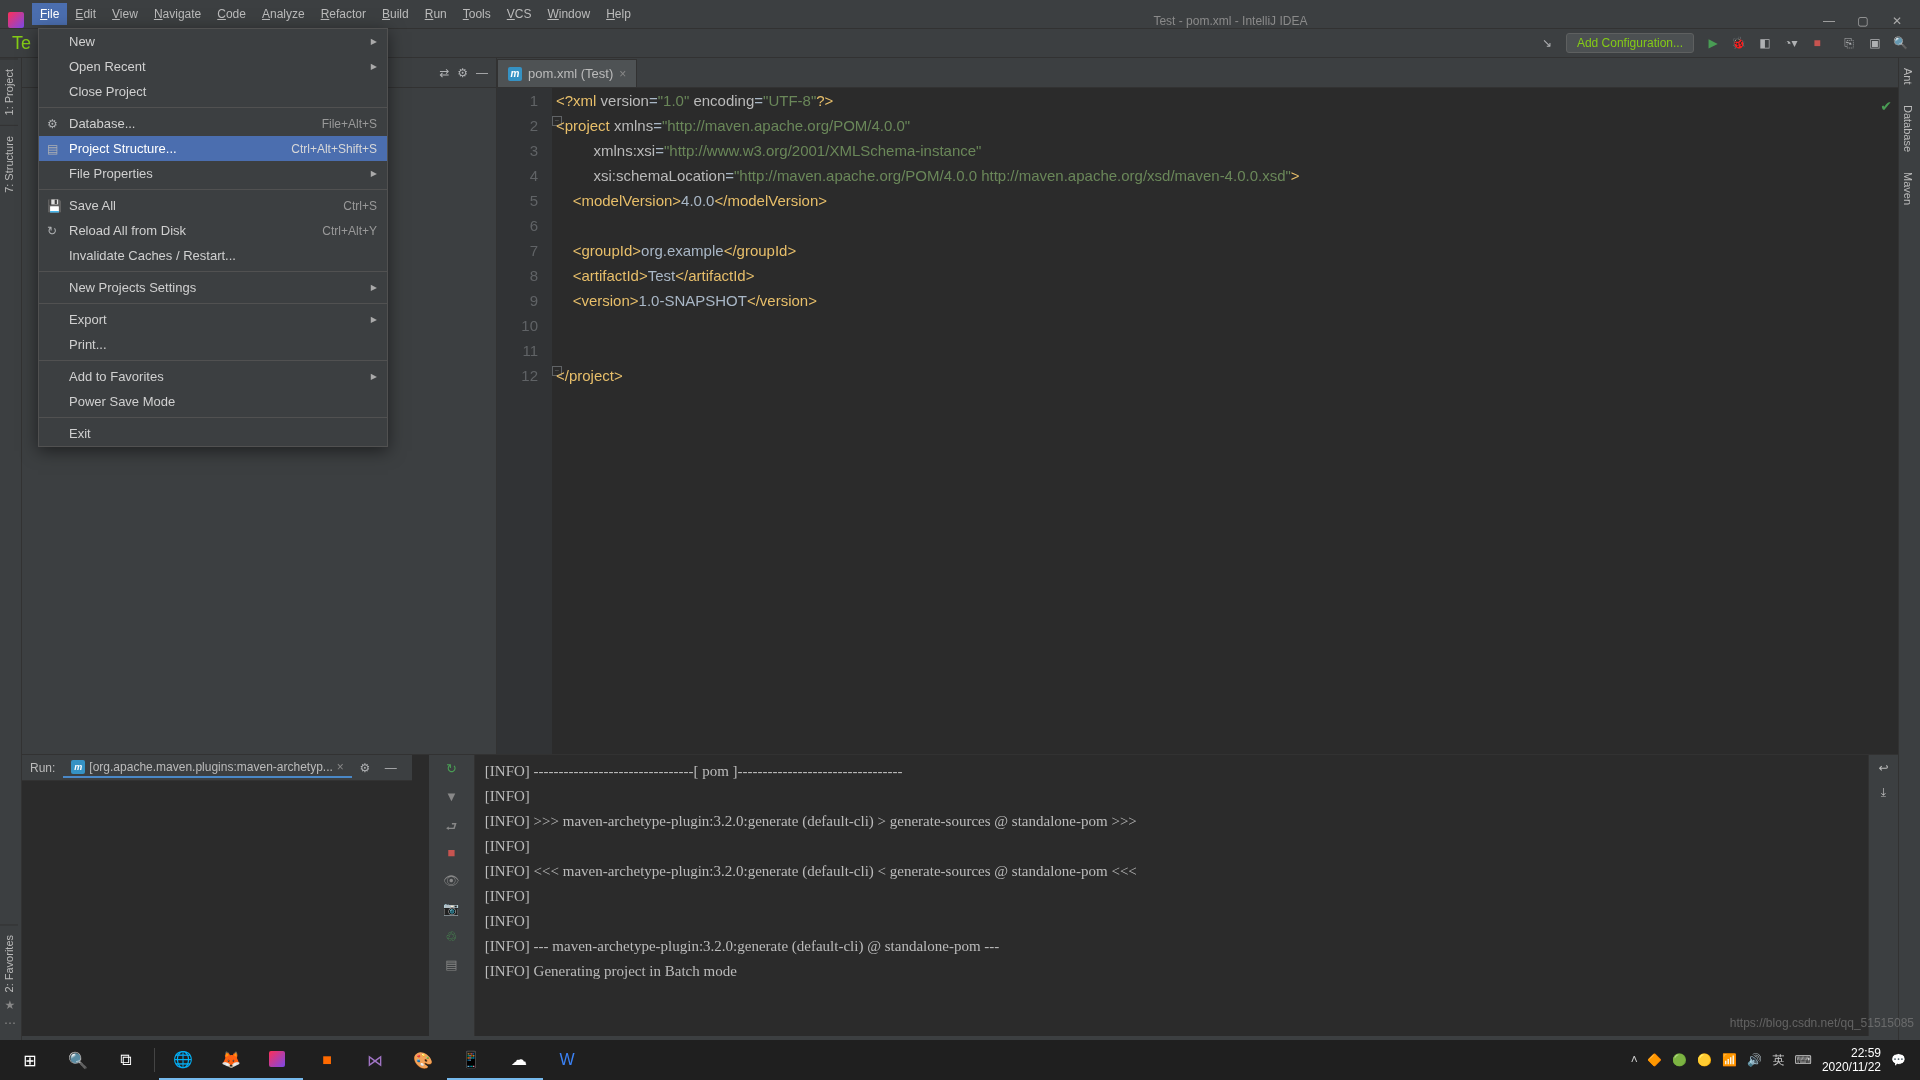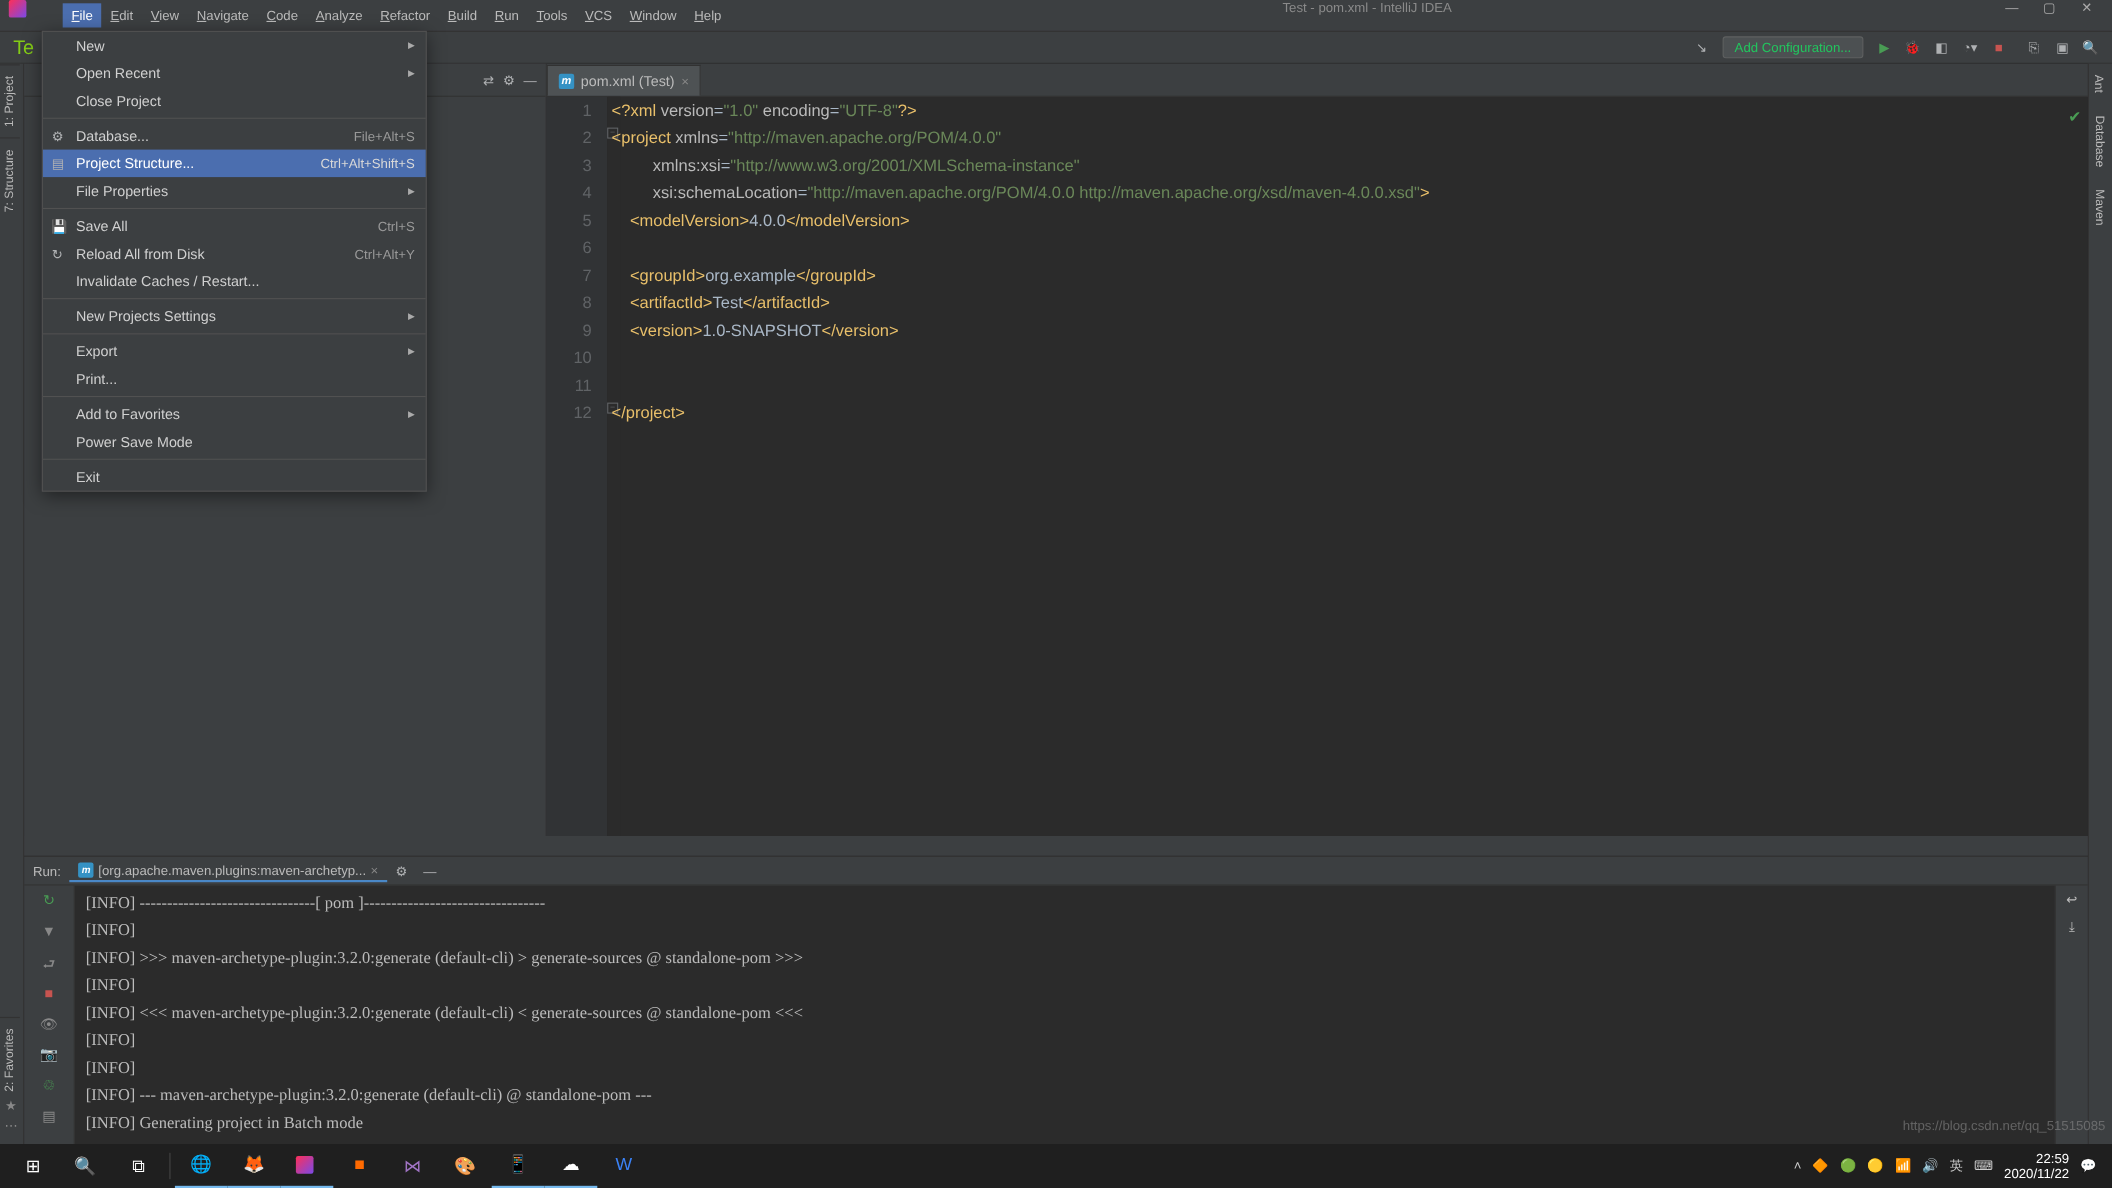--- a/index.html
+++ b/index.html
@@ -1,31 +1,31 @@
 <!DOCTYPE html>
 <html><head>
 <meta charset="utf-8">
 <style>
 * { margin:0; padding:0; box-sizing:border-box; font-family:"Segoe UI",sans-serif; }
 body { background:#3c3f41; color:#bbbbbb; font-size:12px; overflow:hidden; width:1920px; height:1080px; position:relative; }
-.title-bar { height:28px; background:#3c3f41; display:flex; align-items:flex-start; padding:0 4px;gap:25px; }
+.title-bar { height:28px; background:#3c3f41; display:flex; align-items:flex-end; padding:0 4px; }
 .app-logo { width:16px; height:16px; background:linear-gradient(135deg,#fe2f58,#7a49e8);border-radius:2px; margin:0 8px 0 4px;}
 .menu-bar { display:flex; align-items:center; height:28px; }
 .menu-item { padding:4px 8px; cursor:default; color:#bbbbbb; }
 .menu-item.active { background:#4b6eaf; color:#fff; }
 .menu-item u { text-decoration:underline; }
 .title-text { flex:1; text-align:center; color:#8a8a8a; font-size:12px; }
 .win-controls { display:flex; gap:20px; padding-right:12px; color:#aaa;}
 .win-btn { width:14px;height:14px;display:inline-flex;align-items:center;justify-content:center;}
 .toolbar { height:30px; background:#3c3f41; border-top:1px solid #323232; border-bottom:1px solid #323232; display:flex; align-items:center; padding:0 6px; }
 .toolbar .gap { flex:1; }
 .tb-icon { width:22px;height:22px;display:inline-flex;align-items:center;justify-content:center;color:#afb1b3;margin:0 2px;}
 .tb-icon.green{color:#499c54;}
 .tb-icon.red{color:#c75450;}
-.add-config { background:#4c5052; border:1px solid #5e6060; color:#22c55e; padding:2px 10px; border-radius:3px; font-size:12px; margin:0 6px;}
+.add-config { background:#4c5052; border:1px solid #5e6060; color:#84cc16; padding:2px 10px; border-radius:3px; font-size:12px; margin:0 6px;}
 .left-gutter { position:absolute; left:0; top:58px; bottom:38px; width:22px; background:#3c3f41; border-right:1px solid #323232; }
 .left-gutter .vtab { writing-mode:vertical-rl; transform:rotate(180deg); padding:10px 3px; color:#bbb; font-size:11px; border-bottom:1px solid #323232;}
 .left-gutter .vicon { width:20px;height:20px;margin:4px auto;display:block;color:#888;text-align:center;font-size:12px;}
 .right-gutter { position:absolute; right:0; top:58px; bottom:38px; width:22px; background:#3c3f41; border-left:1px solid #323232; }
 .right-gutter .vtab { writing-mode:vertical-rl; padding:10px 3px; color:#bbb; font-size:11px; }
 .main { position:absolute; left:22px; right:22px; top:58px; bottom:320px; display:flex; background:#2b2b2b; }
 .project-area { width:475px; background:#3c3f41; border-right:1px solid #323232; position:relative;}
 .proj-header { height:30px; display:flex; align-items:center; padding:0 8px; border-bottom:1px solid #323232; background:#3c3f41;}
 .proj-header .ic { margin-left:auto; display:flex; gap:8px; color:#afb1b3;}
 .dropdown-menu { position:absolute; left:38px; top:28px; width:350px; background:#3c3f41; border:1px solid #515151; box-shadow:0 4px 16px rgba(0,0,0,0.5); z-index:100;}
@@ -51,21 +51,21 @@
 .code { flex:1; padding:0 4px; white-space:pre; color:#a9b7c6; position:relative;}
 .code div{height:25px;}
 .check { position:absolute; right:6px; top:6px; color:#499c54; font-size:14px;}
 .fold{position:absolute;left:55px;top:0;bottom:0;width:12px;background:#2b2b2b;}
 .fold .fm{position:absolute;left:0;width:10px;height:10px;border:1px solid #606366;color:#606366;font-size:8px;line-height:8px;text-align:center;}
 .t-tag{color:#e8bf6a;}
 .t-attr{color:#bababa;}
 .t-str{color:#6a8759;}
 .t-txt{color:#a9b7c6;}
 .t-decl{color:#e8bf6a;}
-.run-panel { position:absolute; left:22px; right:22px; bottom:20px; height:282px; background:#2b2b2b; border-top:1px solid #323232; display:flex; flex-direction:column;}
+.run-panel { position:absolute; left:22px; right:22px; bottom:44px; height:282px; background:#2b2b2b; border-top:1px solid #323232; display:flex; flex-direction:row;gap:17px;}
 .run-header { height:26px; background:#3c3f41; border-bottom:1px solid #323232; display:flex; align-items:center; padding:0 8px;}
 .run-header .lbl { color:#bbb; font-size:12px; margin-right:8px;}
 .run-tab { display:flex; align-items:center; gap:4px; padding:2px 8px; border-bottom:2px solid #4a88c7; color:#bbb; font-size:12px;}
 .run-tab .ticon{width:14px;height:14px;background:#3592c4;color:#fff;font-size:9px;font-style:italic;font-weight:bold;display:inline-flex;align-items:center;justify-content:center;border-radius:2px;}
 .run-body { flex:1; display:flex;}
 .run-side { width:46px; background:#3c3f41; border-right:1px solid #323232; padding:6px 0; display:flex; flex-direction:column; align-items:center; gap:10px;}
 .run-side .ri{width:18px;height:18px;color:#888;font-size:13px;text-align:center;}
 .run-side .ri.green{color:#499c54;}
 .run-side .ri.red{color:#c75450;}
 .console { flex:1; padding:4px 10px; font-family:Liberation Serif, serif; font-size:15px; line-height:25px; color:#bbb; white-space:pre; overflow:hidden; position:relative;}

